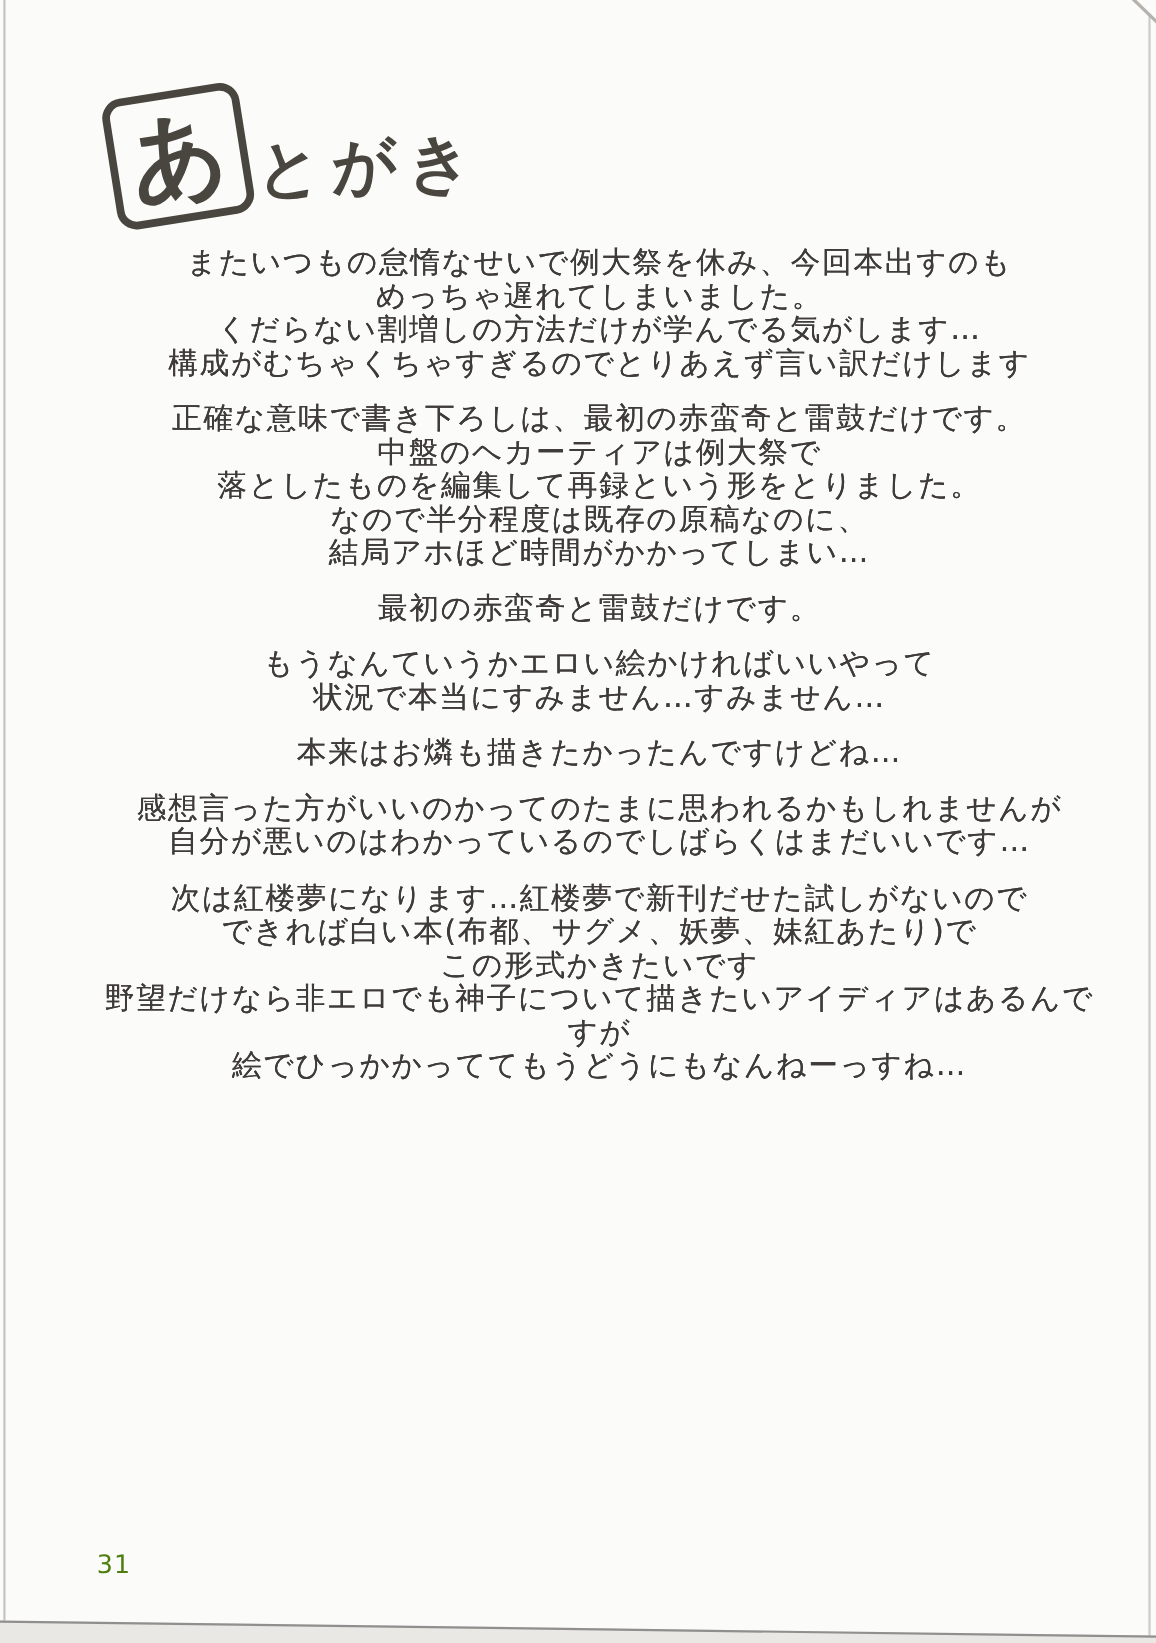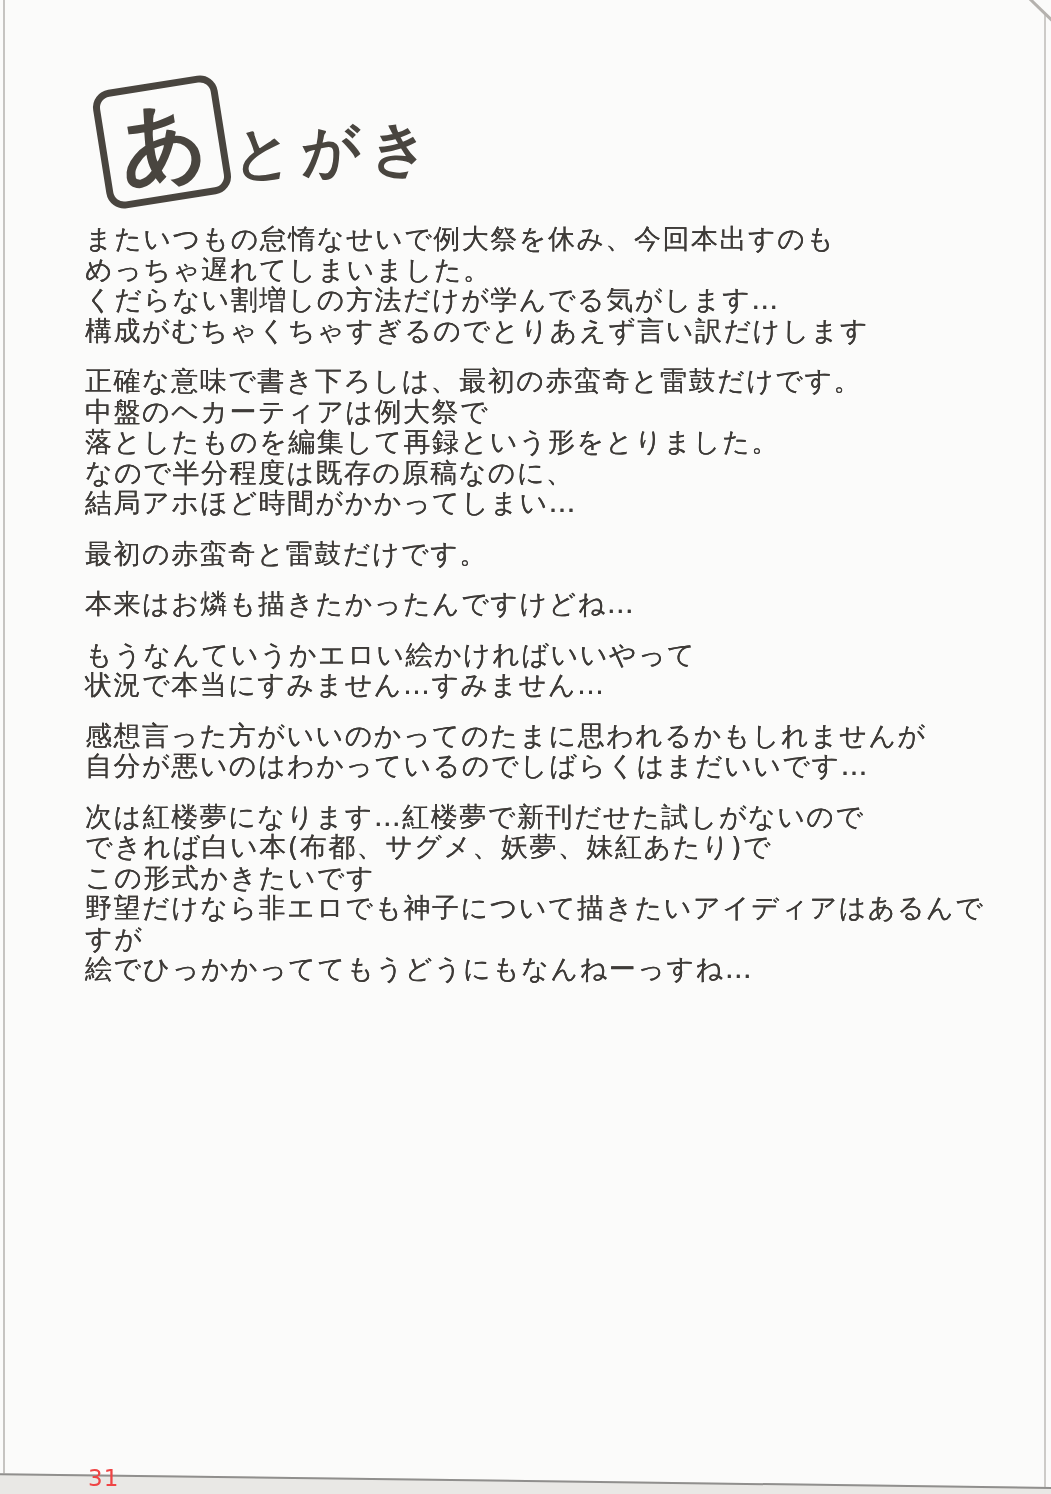--- a/index.html
+++ b/index.html
@@ -26,31 +26,31 @@
     transform:rotate(-9deg);
     display:flex;align-items:center;justify-content:center;
     font-size:86px;font-weight:bold;color:#49453f;line-height:1;
   }
   .title-rest{
     position:absolute;left:233px;top:112px;
     font-size:58px;font-weight:bold;color:#49453f;
     letter-spacing:9px;transform:rotate(-2deg);white-space:nowrap;
   }
   
-  .body-text{position:absolute;left:85px;top:224px;width:920px;}
+  .body-text{position:absolute;left:85px;top:224px;width:920px;text-align:center;}
   .body-text p{
     margin:0 0 20px 0;
     font-size:27px;line-height:30.5px;letter-spacing:1.5px;
     white-space:pre-line;font-weight:500;
     text-shadow:0 0 0.6px #3e3b38;
   }
   
   .page-number{
-    position:absolute;left:88px;top:1465px;
-    font-size:23px;color:#ef4444;letter-spacing:1px;
+    position:absolute;left:88px;top:1410px;
+    font-size:23px;color:#4d7c0f;letter-spacing:1px;
   }
 </style>
 </head>
 <body>
 
 <div class="page">
 
   <div class="edge-left"></div>
   <div class="edge-right"></div>
   <div class="corner-tr"></div>
@@ -67,23 +67,23 @@
     <p>またいつもの怠惰なせいで例大祭を休み、今回本出すのも
 めっちゃ遅れてしまいました。
 くだらない割増しの方法だけが学んでる気がします…
 構成がむちゃくちゃすぎるのでとりあえず言い訳だけします</p>
     <p>正確な意味で書き下ろしは、最初の赤蛮奇と雷鼓だけです。
 中盤のヘカーティアは例大祭で
 落としたものを編集して再録という形をとりました。
 なので半分程度は既存の原稿なのに、
 結局アホほど時間がかかってしまい…</p>
     <p>最初の赤蛮奇と雷鼓だけです。</p>
-    <p>本来はお燐も描きたかったんですけどね…</p>
     <p>もうなんていうかエロい絵かければいいやって
 状況で本当にすみません…すみません…</p>
+    <p>本来はお燐も描きたかったんですけどね…</p>
     <p>感想言った方がいいのかってのたまに思われるかもしれませんが
 自分が悪いのはわかっているのでしばらくはまだいいです…</p>
     <p>次は紅楼夢になります…紅楼夢で新刊だせた試しがないので
 できれば白い本(布都、サグメ、妖夢、妹紅あたり)で
 この形式かきたいです
 野望だけなら非エロでも神子について描きたいアイディアはあるんですが
 絵でひっかかっててもうどうにもなんねーっすね…</p>
   </div>
 
   <div class="page-number">31</div>

